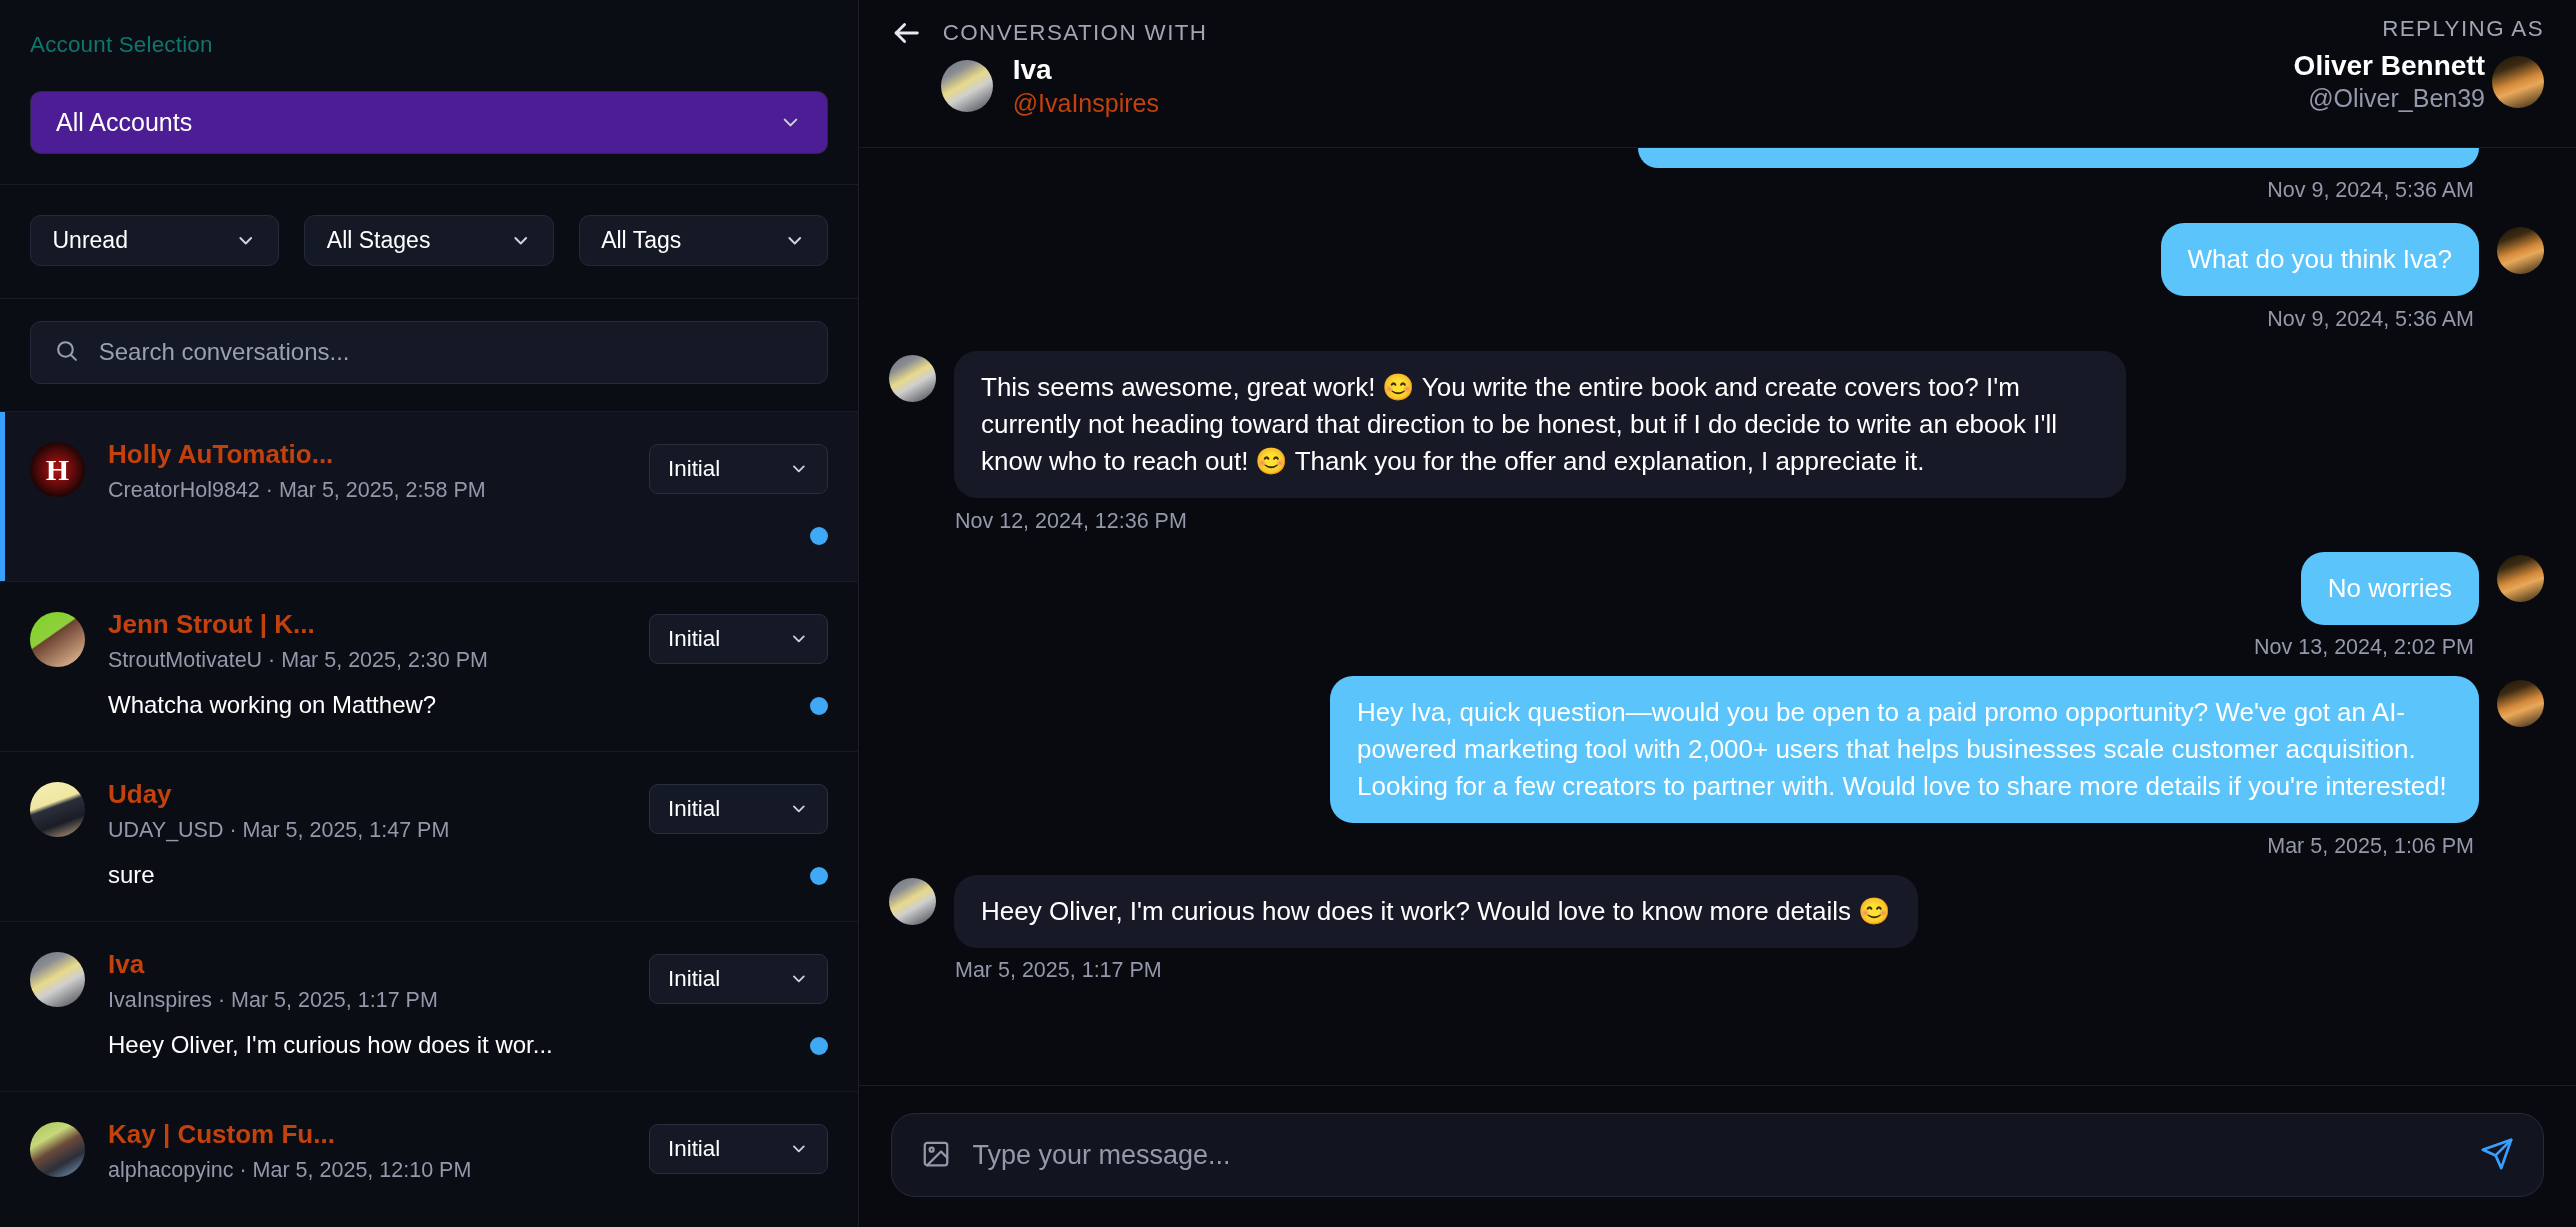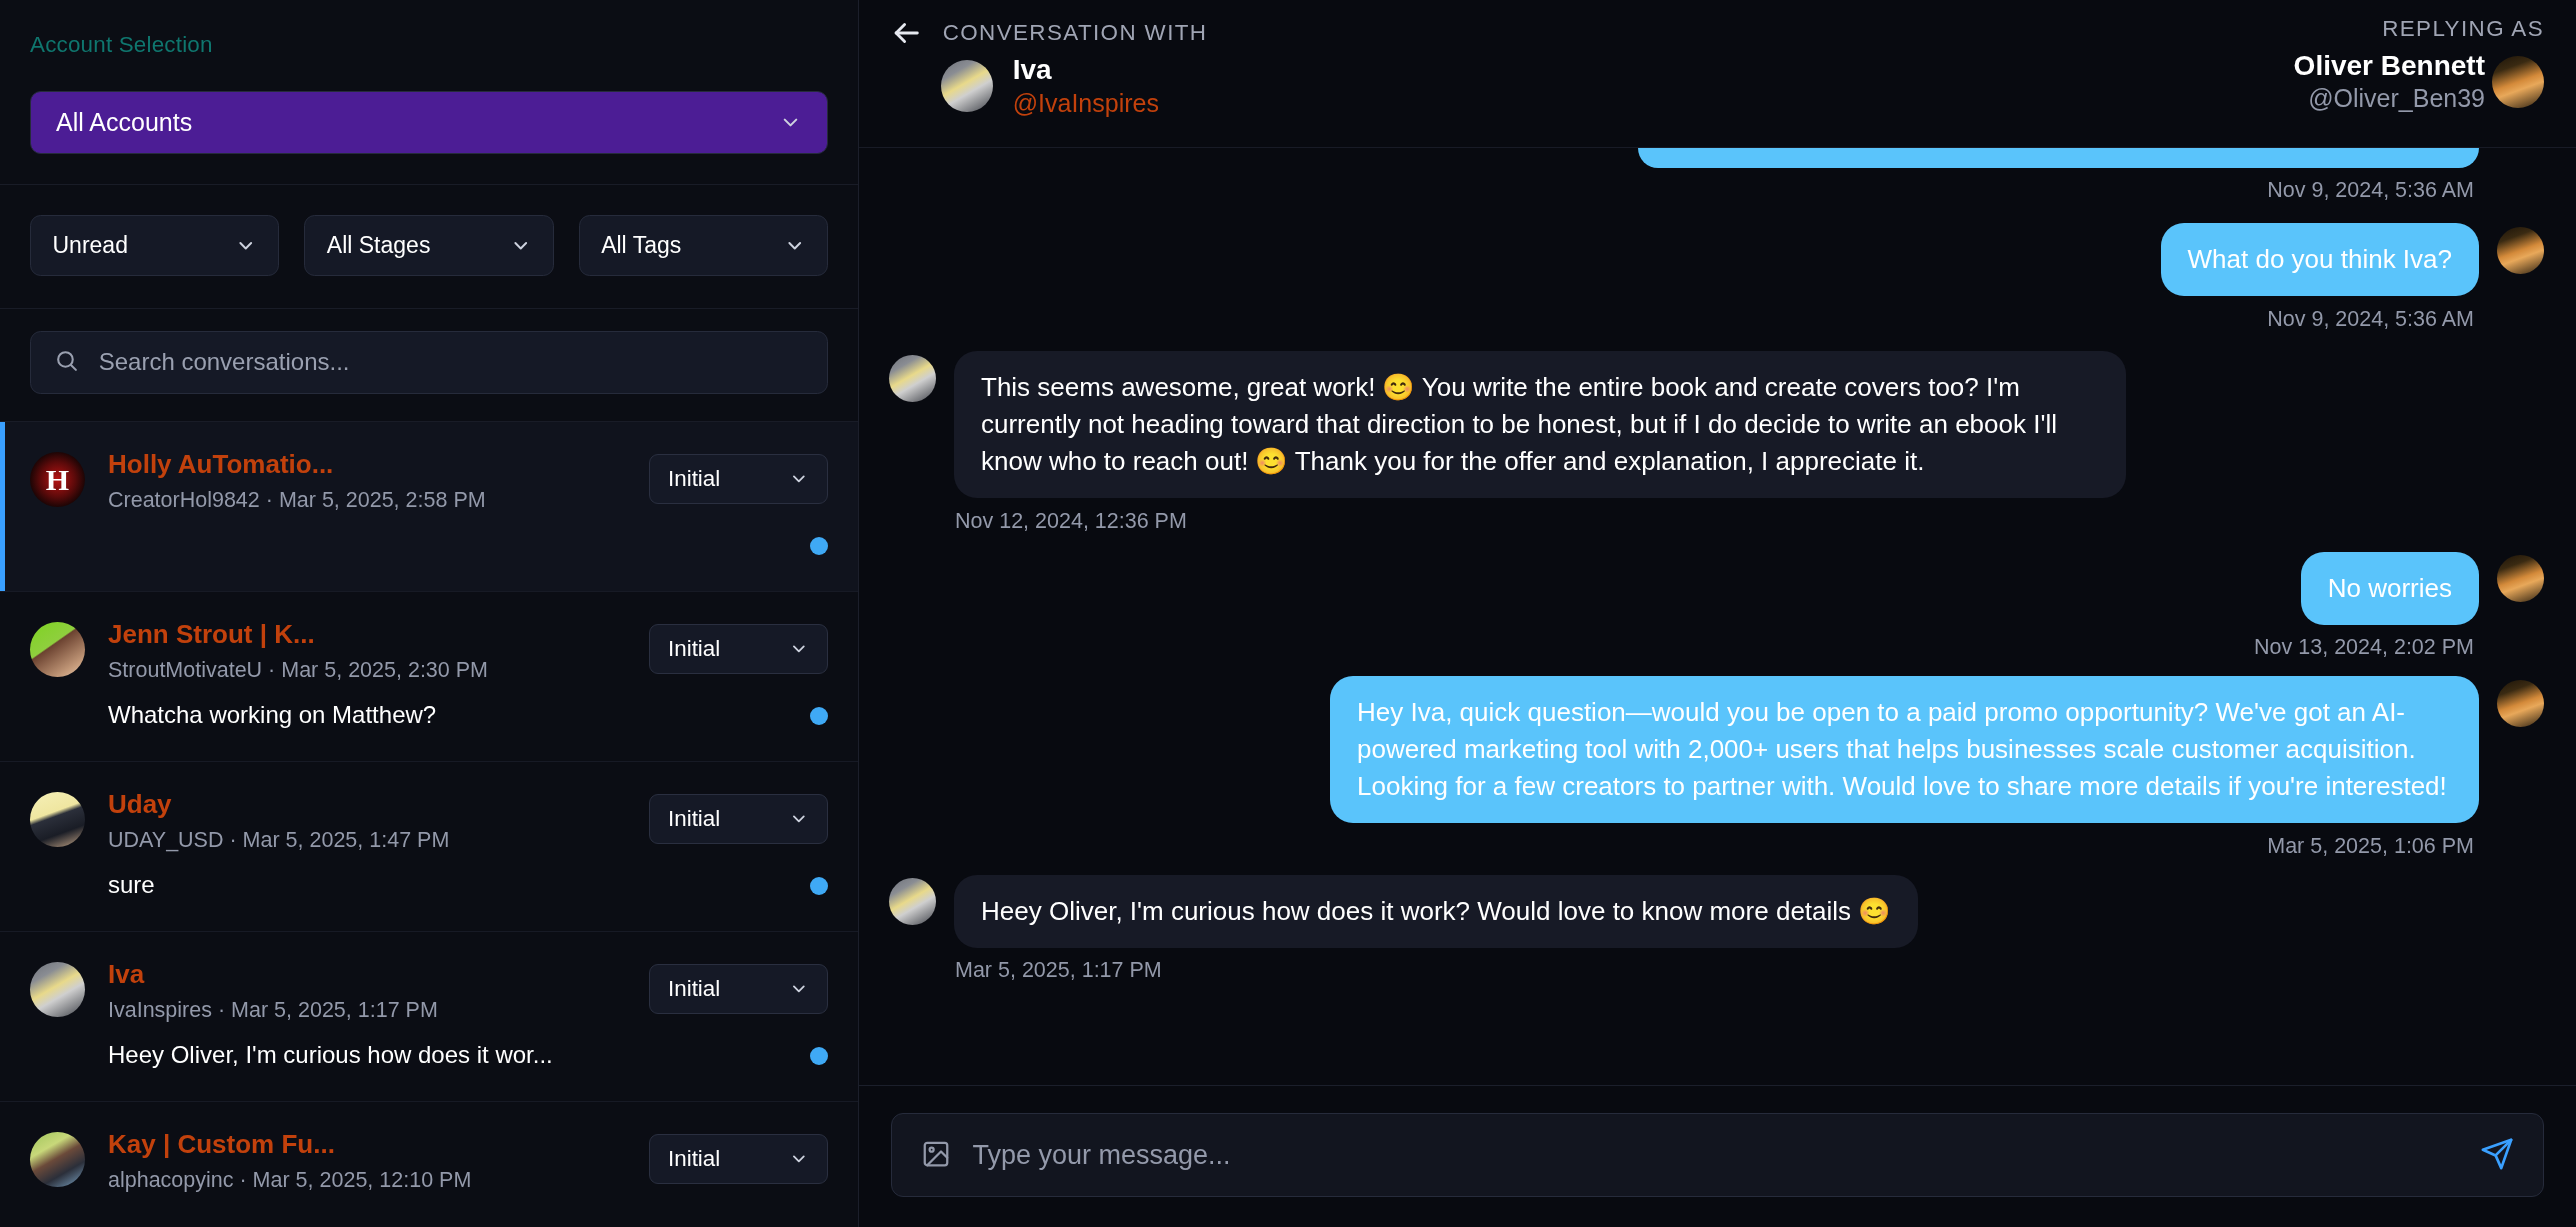--- a/index.html
+++ b/index.html
@@ -43,21 +43,21 @@
   .filters-row {
     display: flex; gap: 25px;
     padding: 30px 30px 32px 30px;
     border-bottom: 1.8px solid #191c27;
   }
   .filter-pill {
     flex: 1 1 0;
     background: #151926;
     border: 1.3px solid #262b3b;
     border-radius: 10.7px;
-    height: 61px;
+    height: 51px;
     display: flex; align-items: center; justify-content: space-between;
     padding: 0 21.5px;
     color: #ffffff; font-size: 23px;
   }
   .filter-pill .chev { width: 21.5px; height: 21.5px; flex: 0 0 21.5px;}
 
   .search-wrap { padding: 21.5px 30px 27px 30px; border-bottom: 1.8px solid #191c27;}
   .search-box {
     background: #151926;
     border: 1.3px solid #262b3b;
@@ -182,21 +182,21 @@
   }
 
   .composer-wrap {
     flex: 0 0 auto;
     border-top: 1.8px solid #1b1f2b;
     padding: 27px 32px 30px 32px;
   }
   .composer {
     background: #12151f;
     border: 1.3px solid #262b3b;
-    border-radius: 12px;
+    border-radius: 24px;
     height: 84px;
     display: flex; align-items: center; gap: 21.5px;
     padding: 0 29px;
   }
   .composer-ph { color: #9399aa; font-size: 27px; flex: 1 1 auto; }
 
   
   .av-holly { background: radial-gradient(circle at 50% 50%, #b81414 0%, #5c0a0a 45%, #120404 75%); }
   .av-holly::after {
     content: "H"; position: absolute; inset: 0;

